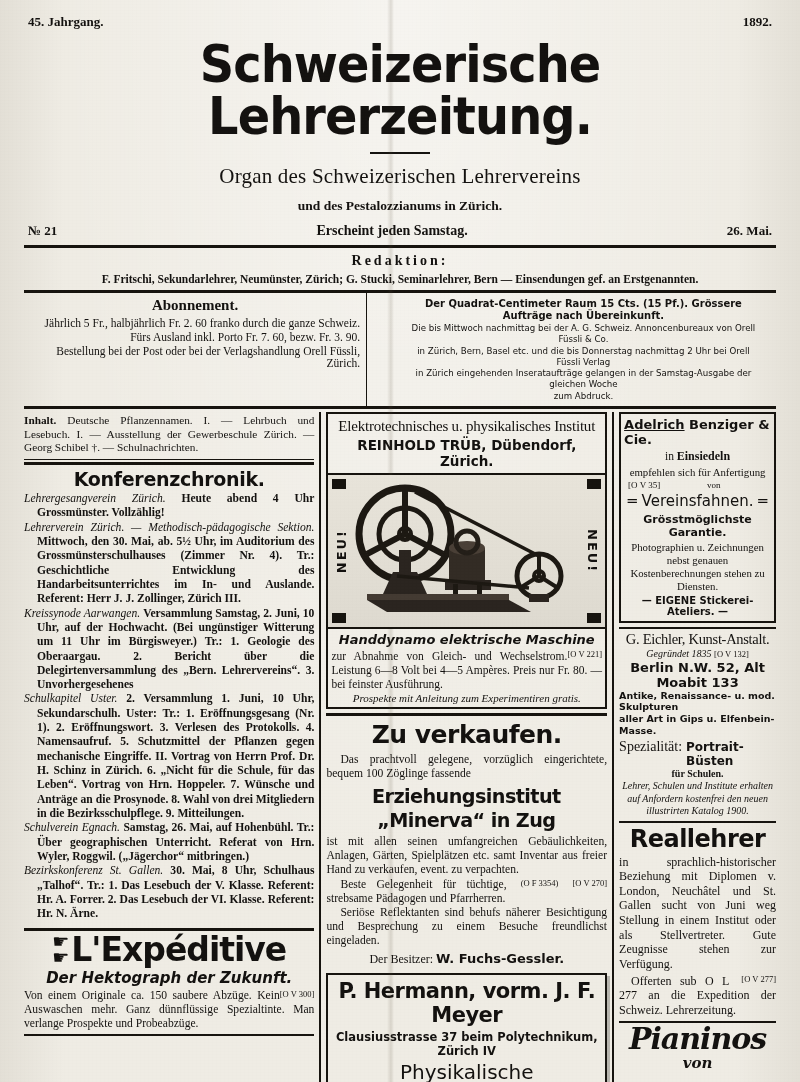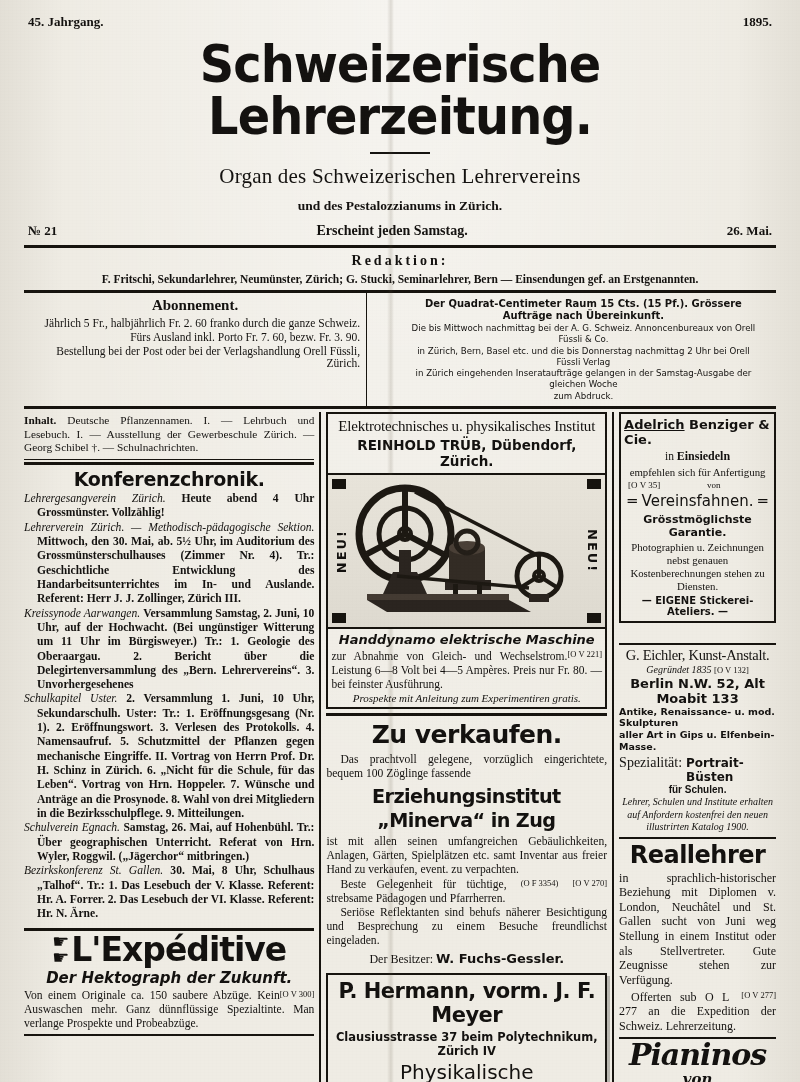--- a/index.html
+++ b/index.html
@@ -131,30 +131,30 @@
   .benz-h{text-align:left;font-family:"DejaVu Sans", sans-serif;font-weight:bold;font-size:13px;}
   .benz-h u{text-decoration:underline;}
   .benz-h2{text-align:center;font-size:11.5px;margin-top:2px;}
   .benz-h2 b{font-weight:bold;font-size:12px;}
   .benz-p{text-align:center;font-size:10.8px;line-height:1.2;margin-top:2px;}
   .benz-row{display:flex;justify-content:space-between;font-size:9px;padding:0 4px;margin-top:1px;}
   .benz-big{text-align:center;font-family:"DejaVu Sans", sans-serif;font-size:15px;margin:2px 0;}
   .benz-gar{text-align:center;font-family:"DejaVu Sans", sans-serif;font-weight:bold;font-size:11px;margin:3px 0 2px 0;}
   .benz-eig{text-align:center;font-family:"DejaVu Sans", sans-serif;font-weight:bold;font-size:10px;margin-top:2px;}
 
-  .eich{margin-top:20px;border-top:2px solid #17140f;padding-top:2px;}
+  .eich{margin-top:4px;border-top:2px solid #17140f;padding-top:2px;}
   .eich-h{text-align:center;font-size:14.5px;letter-spacing:-.3px;}
   .eich-g{text-align:center;font-style:italic;font-size:10px;}
   .eich-g .code{font-style:normal;font-size:8.5px;}
   .eich-b{text-align:center;font-family:"DejaVu Sans", sans-serif;font-weight:bold;font-size:13px;margin-top:1px;}
   .eich-c{text-align:left;font-family:"DejaVu Sans", sans-serif;font-weight:bold;font-size:9.5px;line-height:1.25;}
   .eich-sp{display:flex;align-items:baseline;justify-content:center;gap:4px;margin-top:2px;}
   .eich-sp .k{font-size:14px;}
   .eich-sp .v{font-family:"DejaVu Sans", sans-serif;font-weight:bold;font-size:12px;}
-  .eich-fs{text-align:center;font-family:Liberation Sans, sans-serif;font-weight:bold;font-size:10px;}
+  .eich-fs{text-align:center;font-family:Liberation Serif, serif;font-weight:bold;font-size:10px;}
   .eich-it{text-align:center;font-style:italic;font-size:10px;line-height:1.25;margin-top:1px;}
 
   .real{margin-top:3px;border-top:2px solid #17140f;padding-top:2px;}
   .real-h{text-align:center;font-family:"DejaVu Sans", sans-serif;font-weight:bold;font-size:24px;
           letter-spacing:-.5px;}
   .real-b{font-size:12px;line-height:1.22;text-align:justify;margin-top:2px;}
   .real-code{float:right;font-size:8.5px;}
 
   .pian{margin-top:4px;border-top:2px solid #17140f;}
   .pian-title{text-align:center;font-family:"DejaVu Serif", serif;font-weight:bold;
@@ -162,21 +162,21 @@
   .pian-von{text-align:center;font-family:"DejaVu Serif", serif;font-style:italic;font-weight:bold;font-size:15px;}
 </style>
 </head>
 <body>
 
 <div class="page">
   <div class="fold"></div>
 
   <div class="topline">
     <span>45. Jahrgang.</span>
-    <span>1895.</span>
+    <span>1892.</span>
   </div>
 
   <div class="title">Schweizerische Lehrerzeitung.</div>
   <div class="title-rule"></div>
   <div class="subtitle">Organ des Schweizerischen Lehrervereins</div>
   <div class="subtitle2">und des Pestalozzianums in Zürich.</div>
 
   <div class="issueline">
     <span>№ 21</span>
     <span class="mid">Erscheint jeden Samstag.</span>

